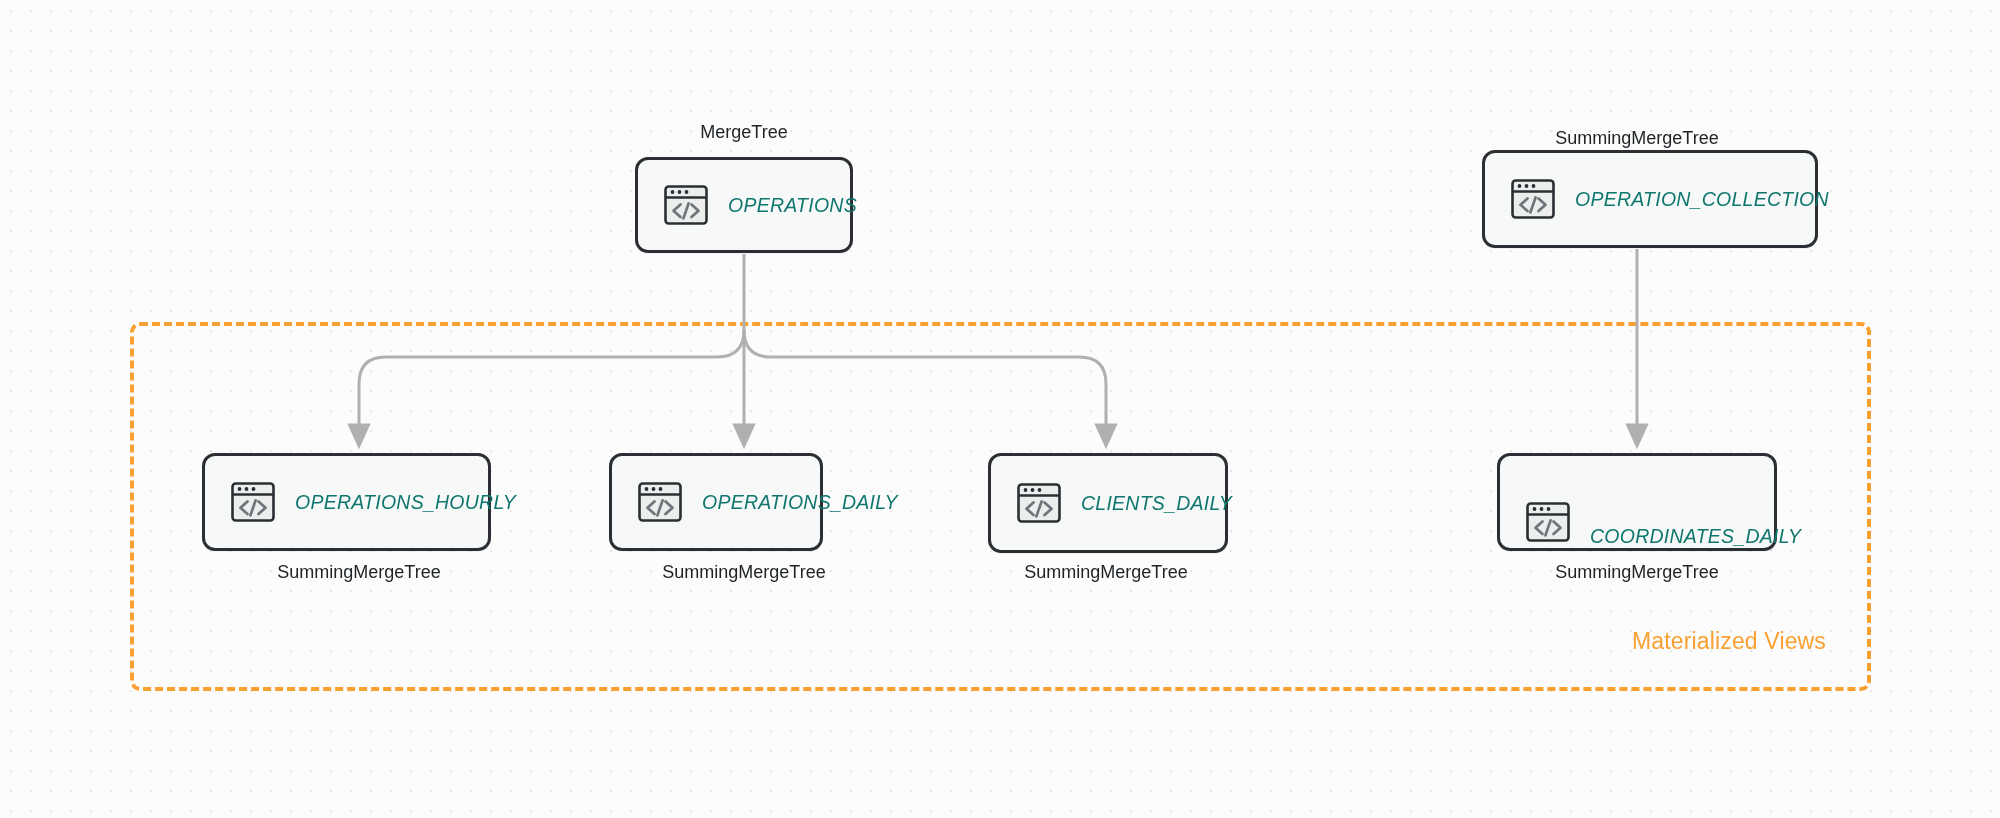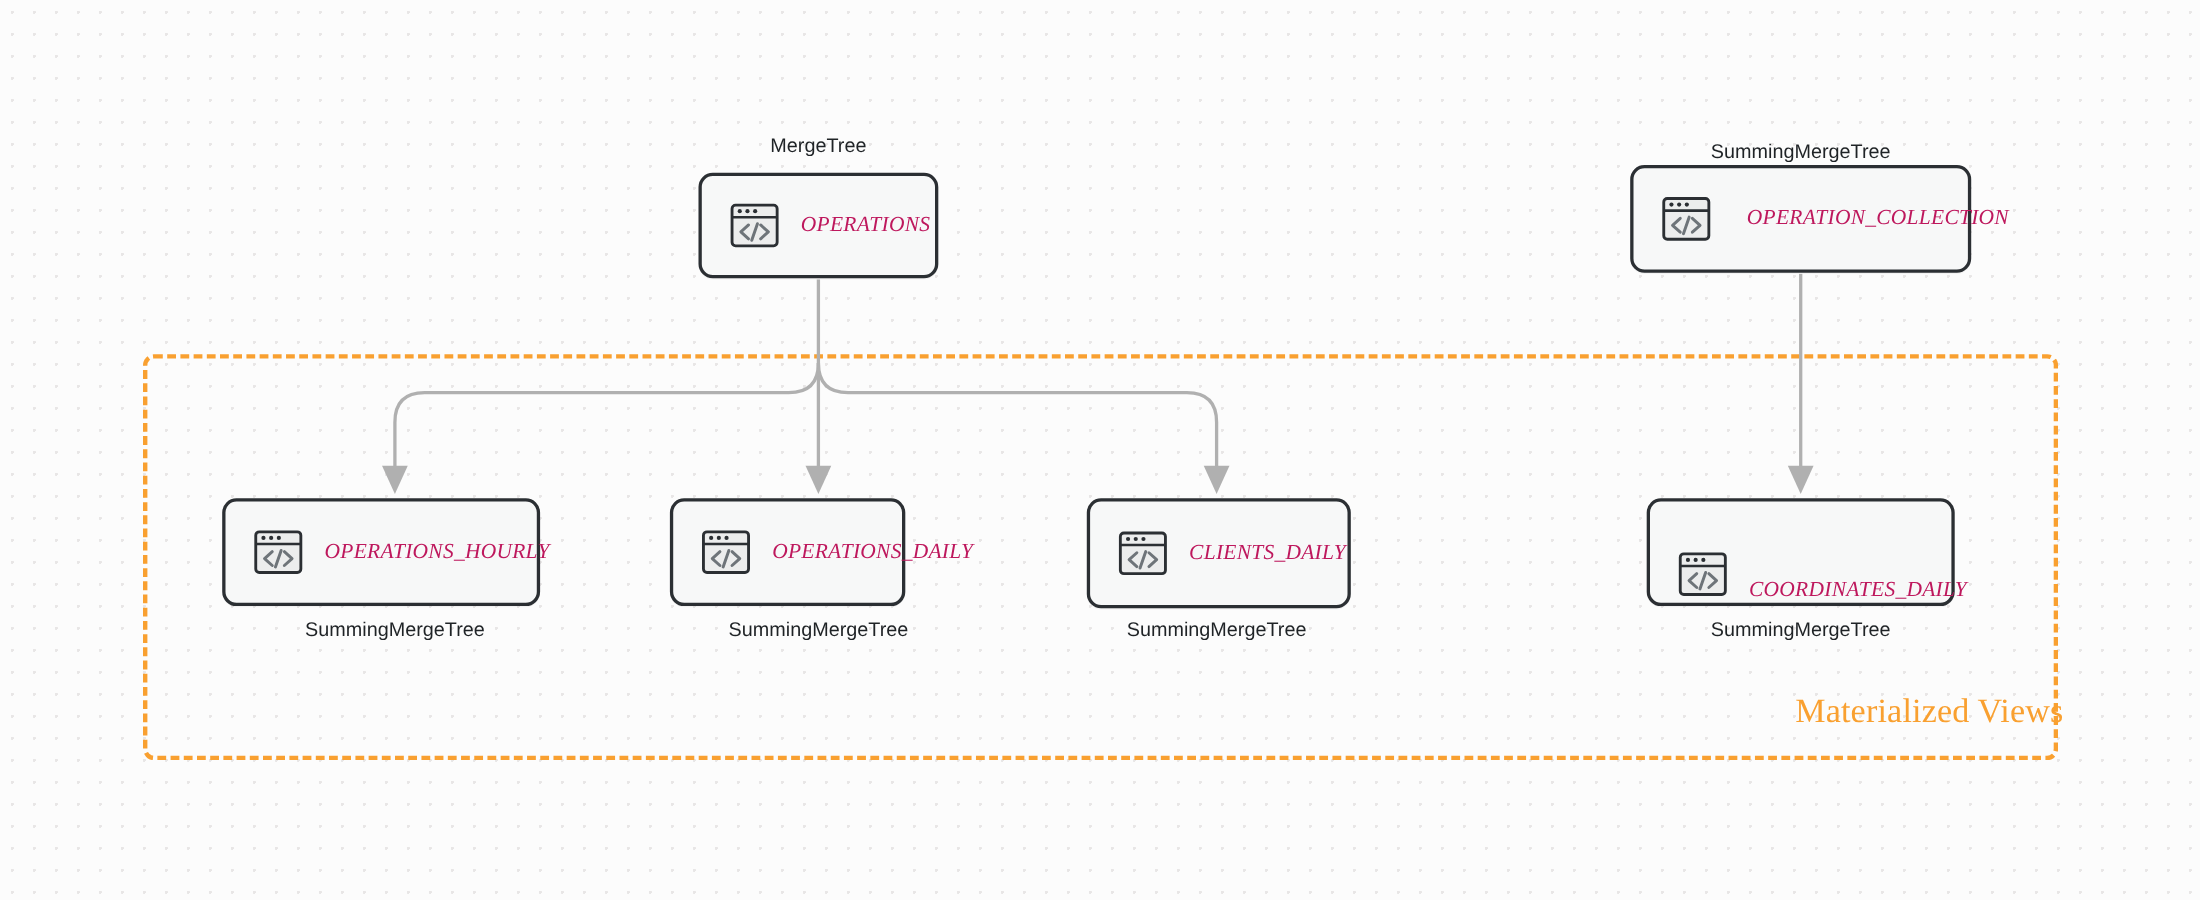--- a/index.html
+++ b/index.html
@@ -39,22 +39,22 @@
   
   .mv-group {
     position: absolute;
     box-sizing: border-box;
     border: 4px dashed #f9a030;
     border-radius: 10px;
   }
   .mv-group-label {
     position: absolute;
     color: #f9a030;
-    font-size: 31px;
-    font-family: Liberation Serif, serif;
+    font-size: 23px;
+    font-family: Liberation Sans, sans-serif;
     letter-spacing: 0.15px;
     white-space: nowrap;
   }
 
   
   .node {
     position: absolute;
     box-sizing: border-box;
     background: #f7f8f8;
     border: 3.2px solid #2b2f33;
@@ -69,24 +69,24 @@
     width: 52px;
     height: 52px;
     margin-right: 16px;
   }
   .node-icon svg {
     display: block;
     width: 52px;
     height: 52px;
   }
   .node-label {
-    font-family: Liberation Serif, serif;
+    font-family: Liberation Sans, sans-serif;
     font-style: italic;
     font-size: 19.5px;
-    color: #be185d;
+    color: #0f766e;
     letter-spacing: 0.25px;
     white-space: nowrap;
   }
 
   
   .engine-caption {
     position: absolute;
     font-family: "Liberation Sans", sans-serif;
     font-size: 18px;
     color: #1f2326;
@@ -129,21 +129,21 @@
             <circle cx="19.5" cy="13" r="1.9" fill="#2b2f33"></circle>
             <circle cx="26.5" cy="13" r="1.9" fill="#2b2f33"></circle>
             <path d="M 20.5 25.5 L 13.5 31.8 L 20.5 38.1" fill="none" stroke="#6e7479" stroke-width="2.7" stroke-linecap="round" stroke-linejoin="round"></path>
             <path d="M 31.5 25.5 L 38.5 31.8 L 31.5 38.1" fill="none" stroke="#6e7479" stroke-width="2.7" stroke-linecap="round" stroke-linejoin="round"></path>
             <line x1="28.6" y1="24.4" x2="23.4" y2="39.4" stroke="#6e7479" stroke-width="2.7" stroke-linecap="round"></line>
           </svg>
         </span>
         <span class="node-label">OPERATIONS</span>
       </div>
       <div class="engine-caption" style="left: 744px; top: 122px;">MergeTree</div>
-      <div class="node" style="left: 1482px; top: 150px; width: 310px; height: 98px; gap: 13px;">
+      <div class="node" style="left: 1482px; top: 150px; width: 336px; height: 98px;">
         <span class="node-icon">
           <svg viewBox="0 0 52 52" xmlns="http://www.w3.org/2000/svg">
             <rect x="5.5" y="7.5" width="41" height="37" rx="3.2" ry="3.2" fill="#eceded" stroke="#2b2f33" stroke-width="2.6"></rect>
             <line x1="5.5" y1="18.5" x2="46.5" y2="18.5" stroke="#2b2f33" stroke-width="2.4"></line>
             <circle cx="12.5" cy="13" r="1.9" fill="#2b2f33"></circle>
             <circle cx="19.5" cy="13" r="1.9" fill="#2b2f33"></circle>
             <circle cx="26.5" cy="13" r="1.9" fill="#2b2f33"></circle>
             <path d="M 20.5 25.5 L 13.5 31.8 L 20.5 38.1" fill="none" stroke="#6e7479" stroke-width="2.7" stroke-linecap="round" stroke-linejoin="round"></path>
             <path d="M 31.5 25.5 L 38.5 31.8 L 31.5 38.1" fill="none" stroke="#6e7479" stroke-width="2.7" stroke-linecap="round" stroke-linejoin="round"></path>
             <line x1="28.6" y1="24.4" x2="23.4" y2="39.4" stroke="#6e7479" stroke-width="2.7" stroke-linecap="round"></line>

